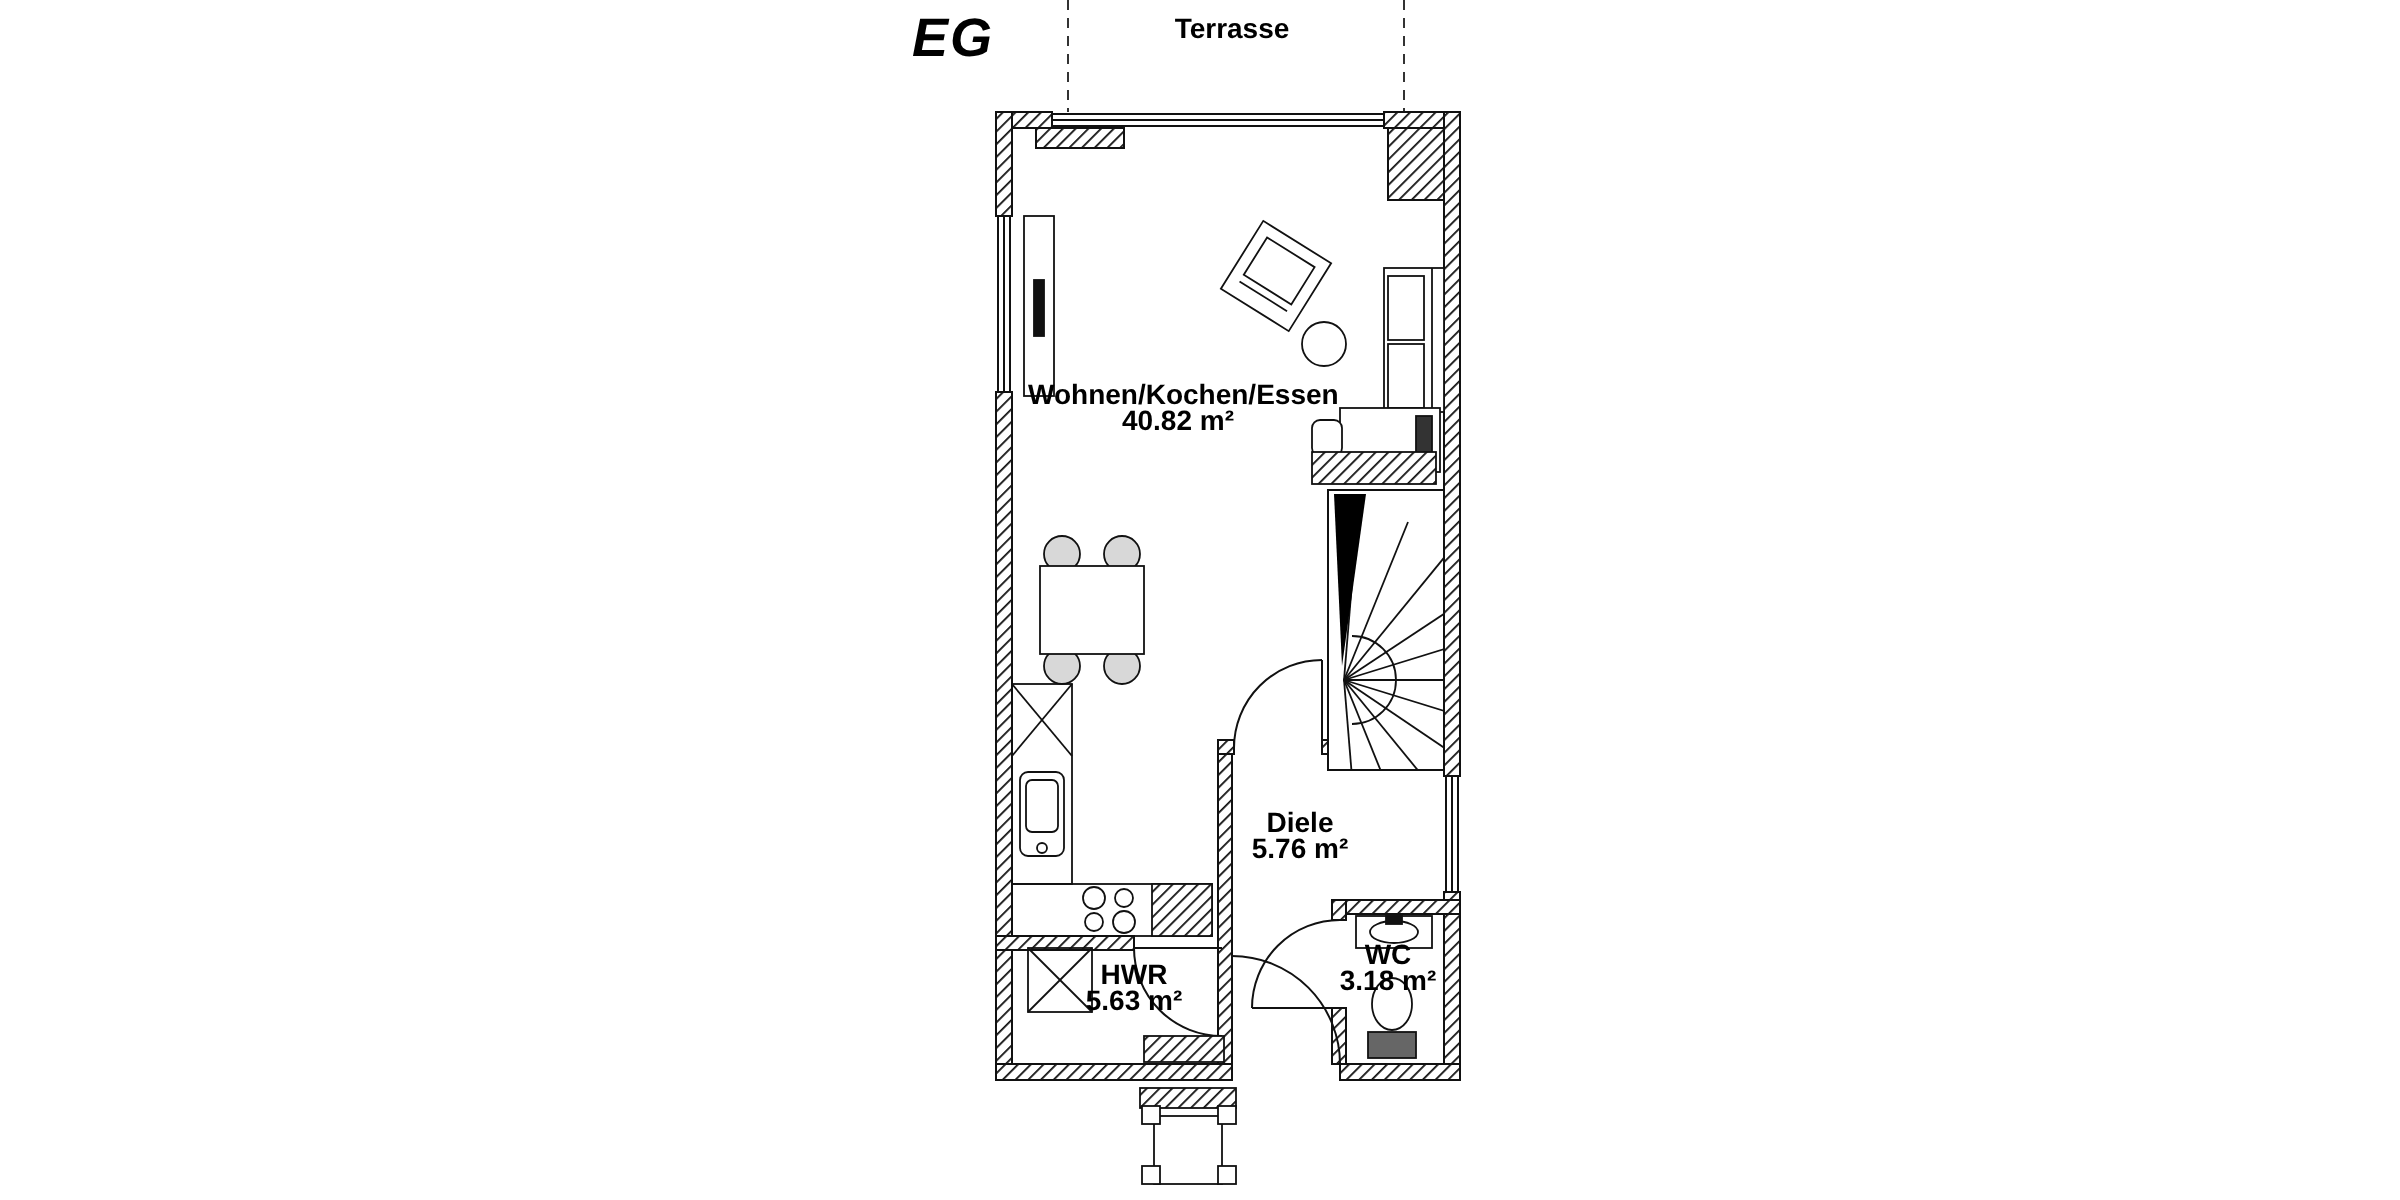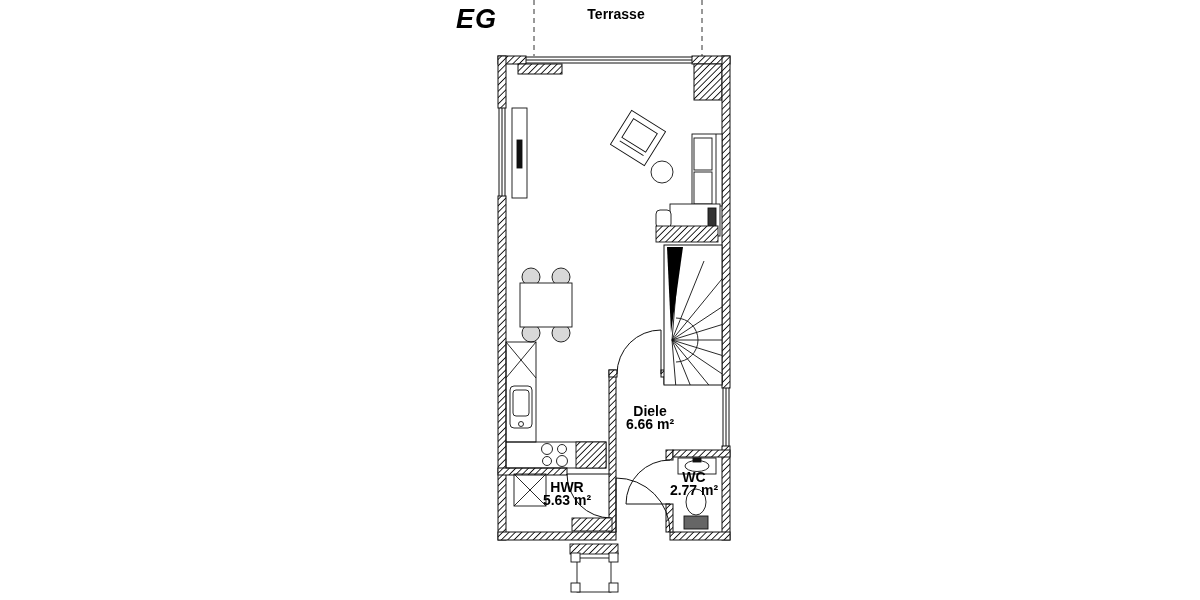--- a/index.html
+++ b/index.html
@@ -199,29 +199,33 @@
     <rect x="555" y="553" width="9" height="9"></rect>
     <rect x="593" y="553" width="9" height="9"></rect>
     <rect x="555" y="583" width="9" height="9"></rect>
     <rect x="593" y="583" width="9" height="9"></rect>
   </g>
 </svg>
 
 <div class="plan-title">EG</div>
 <div class="lbl terrasse">Terrasse</div>
 
+<div class="lbl room-wohnen">
+  <div>Wohnen/Kochen/Essen</div>
+  <div>40.82 m²</div>
+</div>
 
 <div class="lbl room-diele">
   <div>Diele</div>
-  <div>6.66 m²</div>
+  <div>5.76 m²</div>
 </div>
 
 <div class="lbl room-hwr">
   <div>HWR</div>
   <div>5.63 m²</div>
 </div>
 
 <div class="lbl room-wc">
   <div>WC</div>
-  <div>2.77 m²</div>
+  <div>3.18 m²</div>
 </div>
 
 </div>
 
 </body></html>

